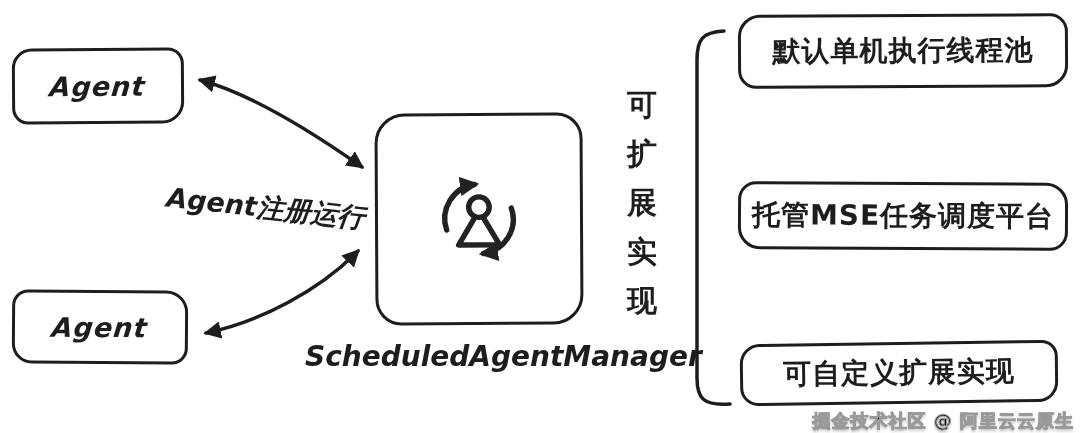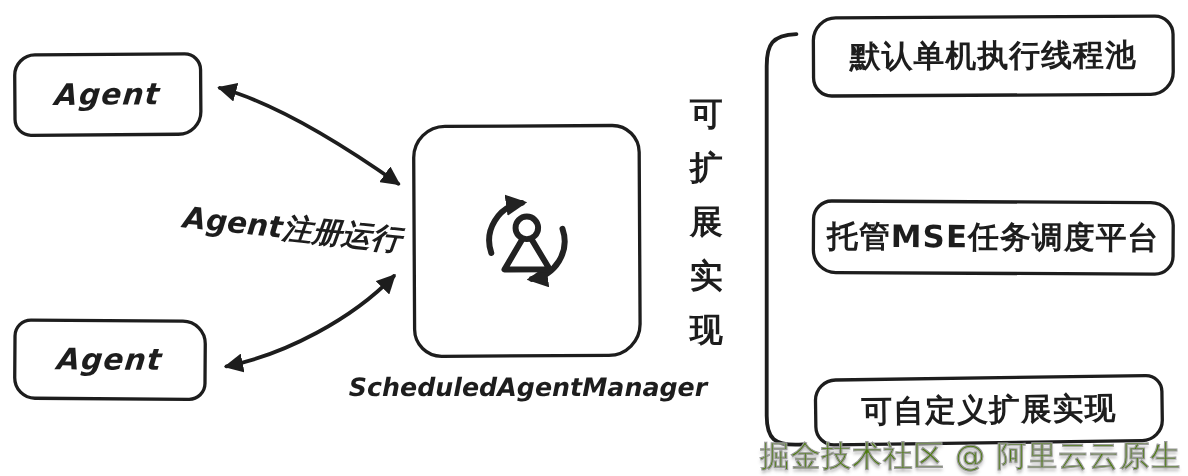--- a/index.html
+++ b/index.html
@@ -24,21 +24,21 @@
   .agent-box span{transform:skewX(-6deg);}
   #agent-top{left:12px;top:48px;width:172px;height:76px;border-radius:20px 16px 22px 16px;transform:rotate(-0.4deg);}
   #agent-bottom{left:12px;top:290px;width:176px;height:74px;border-radius:16px 22px 16px 20px;transform:rotate(0.4deg);}
   #center-box{
     left:375px;top:113px;width:208px;height:212px;
     border-radius:30px 26px 30px 26px;
     transform:rotate(-0.3deg);
   }
   #center-label{
     position:absolute;left:305px;top:340px;width:350px;
-    text-align:center;font-size:23px;
+    text-align:center;font-size:28px;
   }
   #edge-label{
     position:absolute;left:158px;top:190px;width:215px;
     font-size:27px;font-weight:bold;
     transform:rotate(6deg);
     text-align:center;
   }
   #vertical-label{
     position:absolute;left:618px;top:80px;width:48px;
     font-size:30px;font-weight:bold;
@@ -48,22 +48,22 @@
   }
   .option-box{
     font-size:28px;font-weight:bold;
     letter-spacing:1px;
   }
   #option-0{left:738px;top:14px;width:330px;height:74px;border-radius:22px 18px 22px 18px;transform:rotate(-0.3deg);}
   #option-1{left:738px;top:182px;width:330px;height:68px;border-radius:18px 22px 18px 22px;transform:rotate(0.3deg);}
   #option-2{left:740px;top:342px;width:318px;height:62px;border-radius:20px 16px 20px 18px;transform:rotate(-0.8deg);}
   #watermark{
     position:absolute;right:6px;bottom:0px;
-    font-size:27px;font-weight:normal;
-    color:#4d7c0f;
+    font-size:18px;font-weight:bold;
+    color:#000000;
     -webkit-text-stroke:1px #9a9a9a;
     text-shadow:0 2px 3px rgba(60,60,60,.45);
     letter-spacing:1px;
   }
   svg.layer{position:absolute;left:0;top:0;pointer-events:none;}
 </style>
 </head>
 <body>
 
 <div id="canvas">

